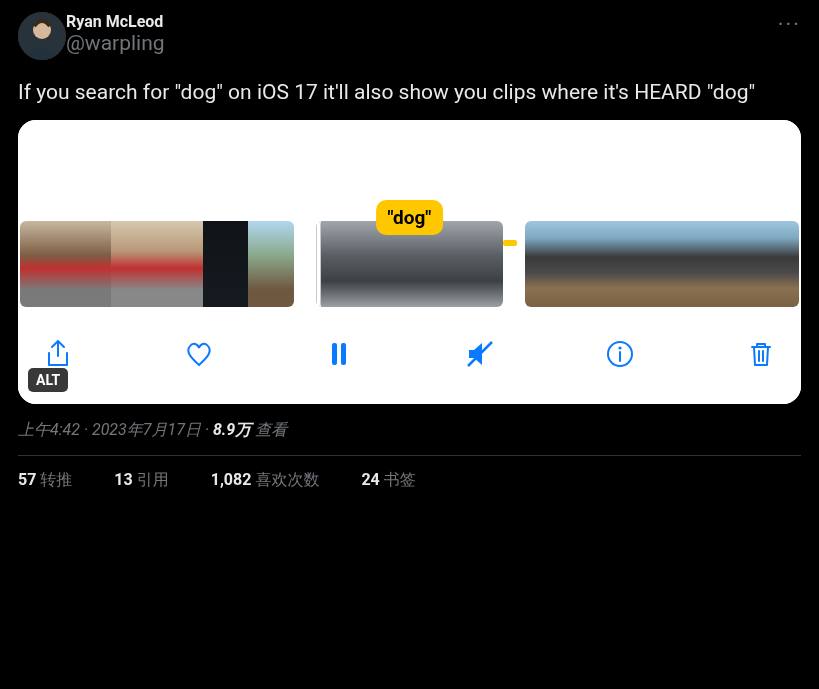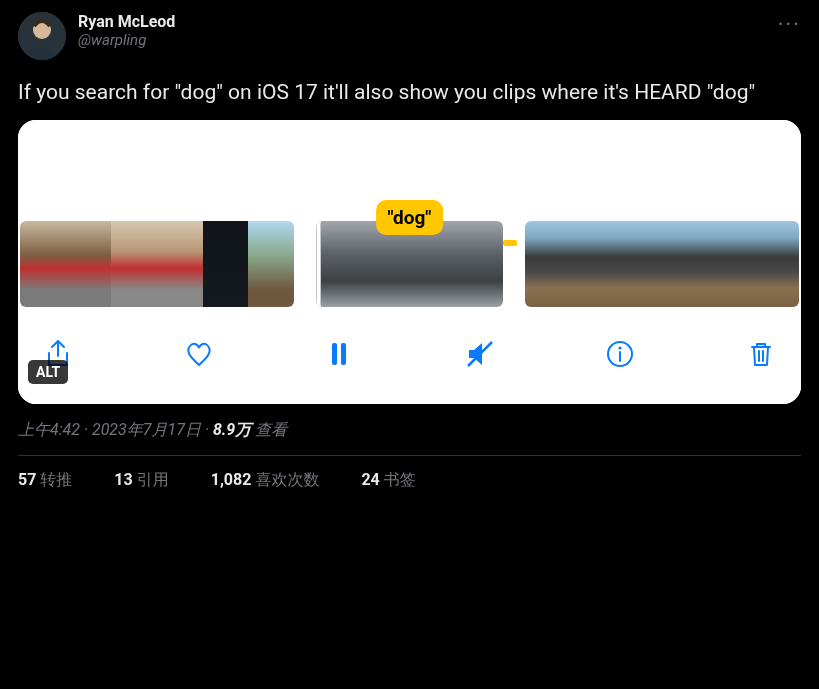--- a/index.html
+++ b/index.html
@@ -8,30 +8,30 @@
     font-family: -apple-system, BlinkMacSystemFont, "Segoe UI", Roboto, Helvetica, Arial, sans-serif;
     color: #e7e9ea;
     padding: 12px 18px;
     width: 819px;
   }
   .tweet { position: relative; }
   .more-btn {
     position: absolute; top: 0; right: 0;
     color: #71767b; cursor: pointer; font-size: 22px; letter-spacing: 2px;
   }
-  .header { display: flex; gap: 12px; align-items: flex-start; }
+  .header { display: flex; align-items: flex-start; }
   .avatar {
     width: 48px; height: 48px; border-radius: 50%; overflow: hidden;
     background: linear-gradient(135deg,#3a3a3a,#1a1a1a);
     flex-shrink: 0; position: relative;
   }
   .avatar svg { width: 100%; height: 100%; display:block; }
   .names { display: flex; flex-direction: column; }
   .display-name { font-weight: 700; font-size: 16px; color: #e7e9ea; }
-  .handle { color: #71767b; font-size: 15px; font-style: italic; }
+  .handle { color: #71767b; font-size: 21px; }
   .tweet-text { margin-top: 18px; font-size: 21px; line-height: 1.35; color: #e7e9ea; }
   .translate-link { color: #1d9bf0; font-size: 15px; margin-top: 6px; cursor: pointer; }
   .media-card {
     margin-top: 14px;
     border-radius: 18px;
     overflow: hidden;
     background: #fff;
     position: relative;
   }
   .media-top { height: 98px; background:#fff; }
@@ -97,21 +97,21 @@
   .tool-btn {
     color: #0a7aff;
     cursor: pointer;
     width: 40px; height: 40px;
     display:flex; align-items:center; justify-content:center;
   }
   .tool-btn svg { width: 32px; height: 32px; stroke: #0a7aff; fill: none; stroke-width: 2; }
   .alt-badge {
     position: absolute;
     left: 10px;
-    bottom: 20px;
+    bottom: 12px;
     background: rgba(0,0,0,0.78);
     color: #fff;
     font-weight: 700;
     font-size: 14px;
     padding: 4px 8px;
     border-radius: 5px;
   }
   .meta-row {
     margin-top: 16px;
     color: #71767b;

